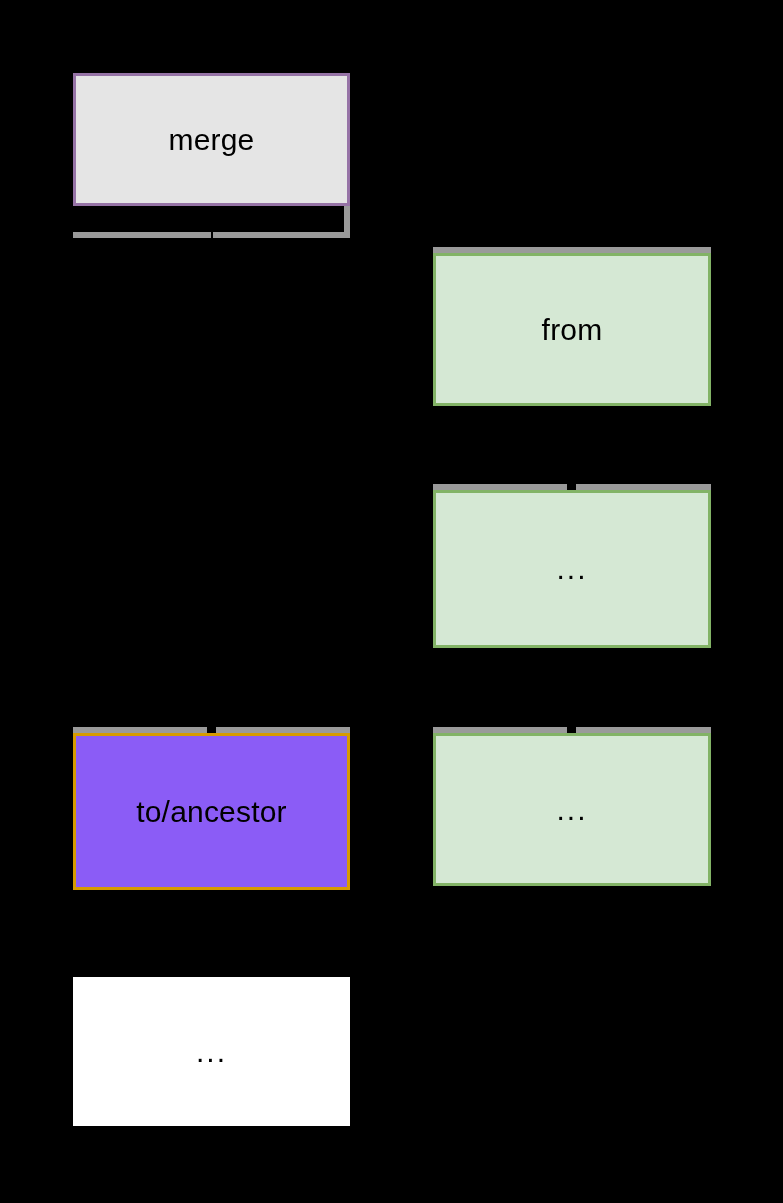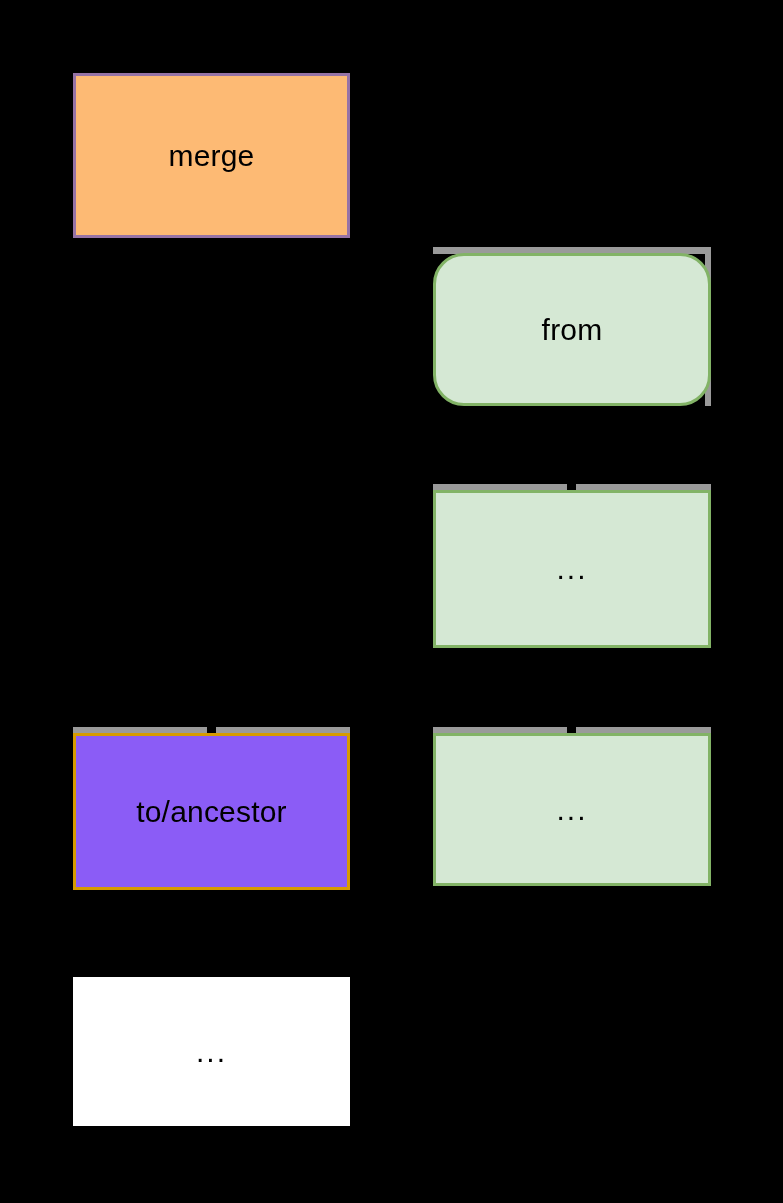--- a/index.html
+++ b/index.html
@@ -90,25 +90,25 @@
 
   <div class="edge" style="left:571px; top:648px; width:2px; height:85px;"></div>
   <div class="arrow" style="left:567px; top:727px; width:9px; height:9px;"></div>
 
   <div class="edge" style="left:350px; top:810px; width:83px; height:2px;"></div>
   <div class="arrow" style="left:344px; top:806px; width:9px; height:9px;"></div>
   <div class="arrow" style="left:428px; top:806px; width:8px; height:9px;"></div>
 
   <div class="edge" style="left:211px; top:890px; width:2px; height:87px;"></div>
 
-  <div class="node" style="left:73px; top:73px; width:277px; height:165px; background:#fdba74; border-color:#9673a6;justify-content:center;">
+  <div class="node" style="left:73px; top:73px; width:277px; height:133px; background:#e5e5e5; border-color:#9673a6;justify-content:center;">
     <span class="node-label">merge</span>
   </div>
 
-  <div class="node" style="left:433px; top:253px; width:278px; height:153px; background:#d5e8d4; border-color:#82b366;border-radius:31px;">
+  <div class="node" style="left:433px; top:253px; width:278px; height:153px; background:#d5e8d4; border-color:#82b366;">
     <span class="node-label">from</span>
   </div>
 
   <div class="node" style="left:433px; top:490px; width:278px; height:158px; background:#d5e8d4; border-color:#82b366;">
     <span class="node-label ellipsis">...</span>
   </div>
 
   <div class="node" style="left:433px; top:733px; width:278px; height:153px; background:#d5e8d4; border-color:#82b366;">
     <span class="node-label ellipsis">...</span>
   </div>

